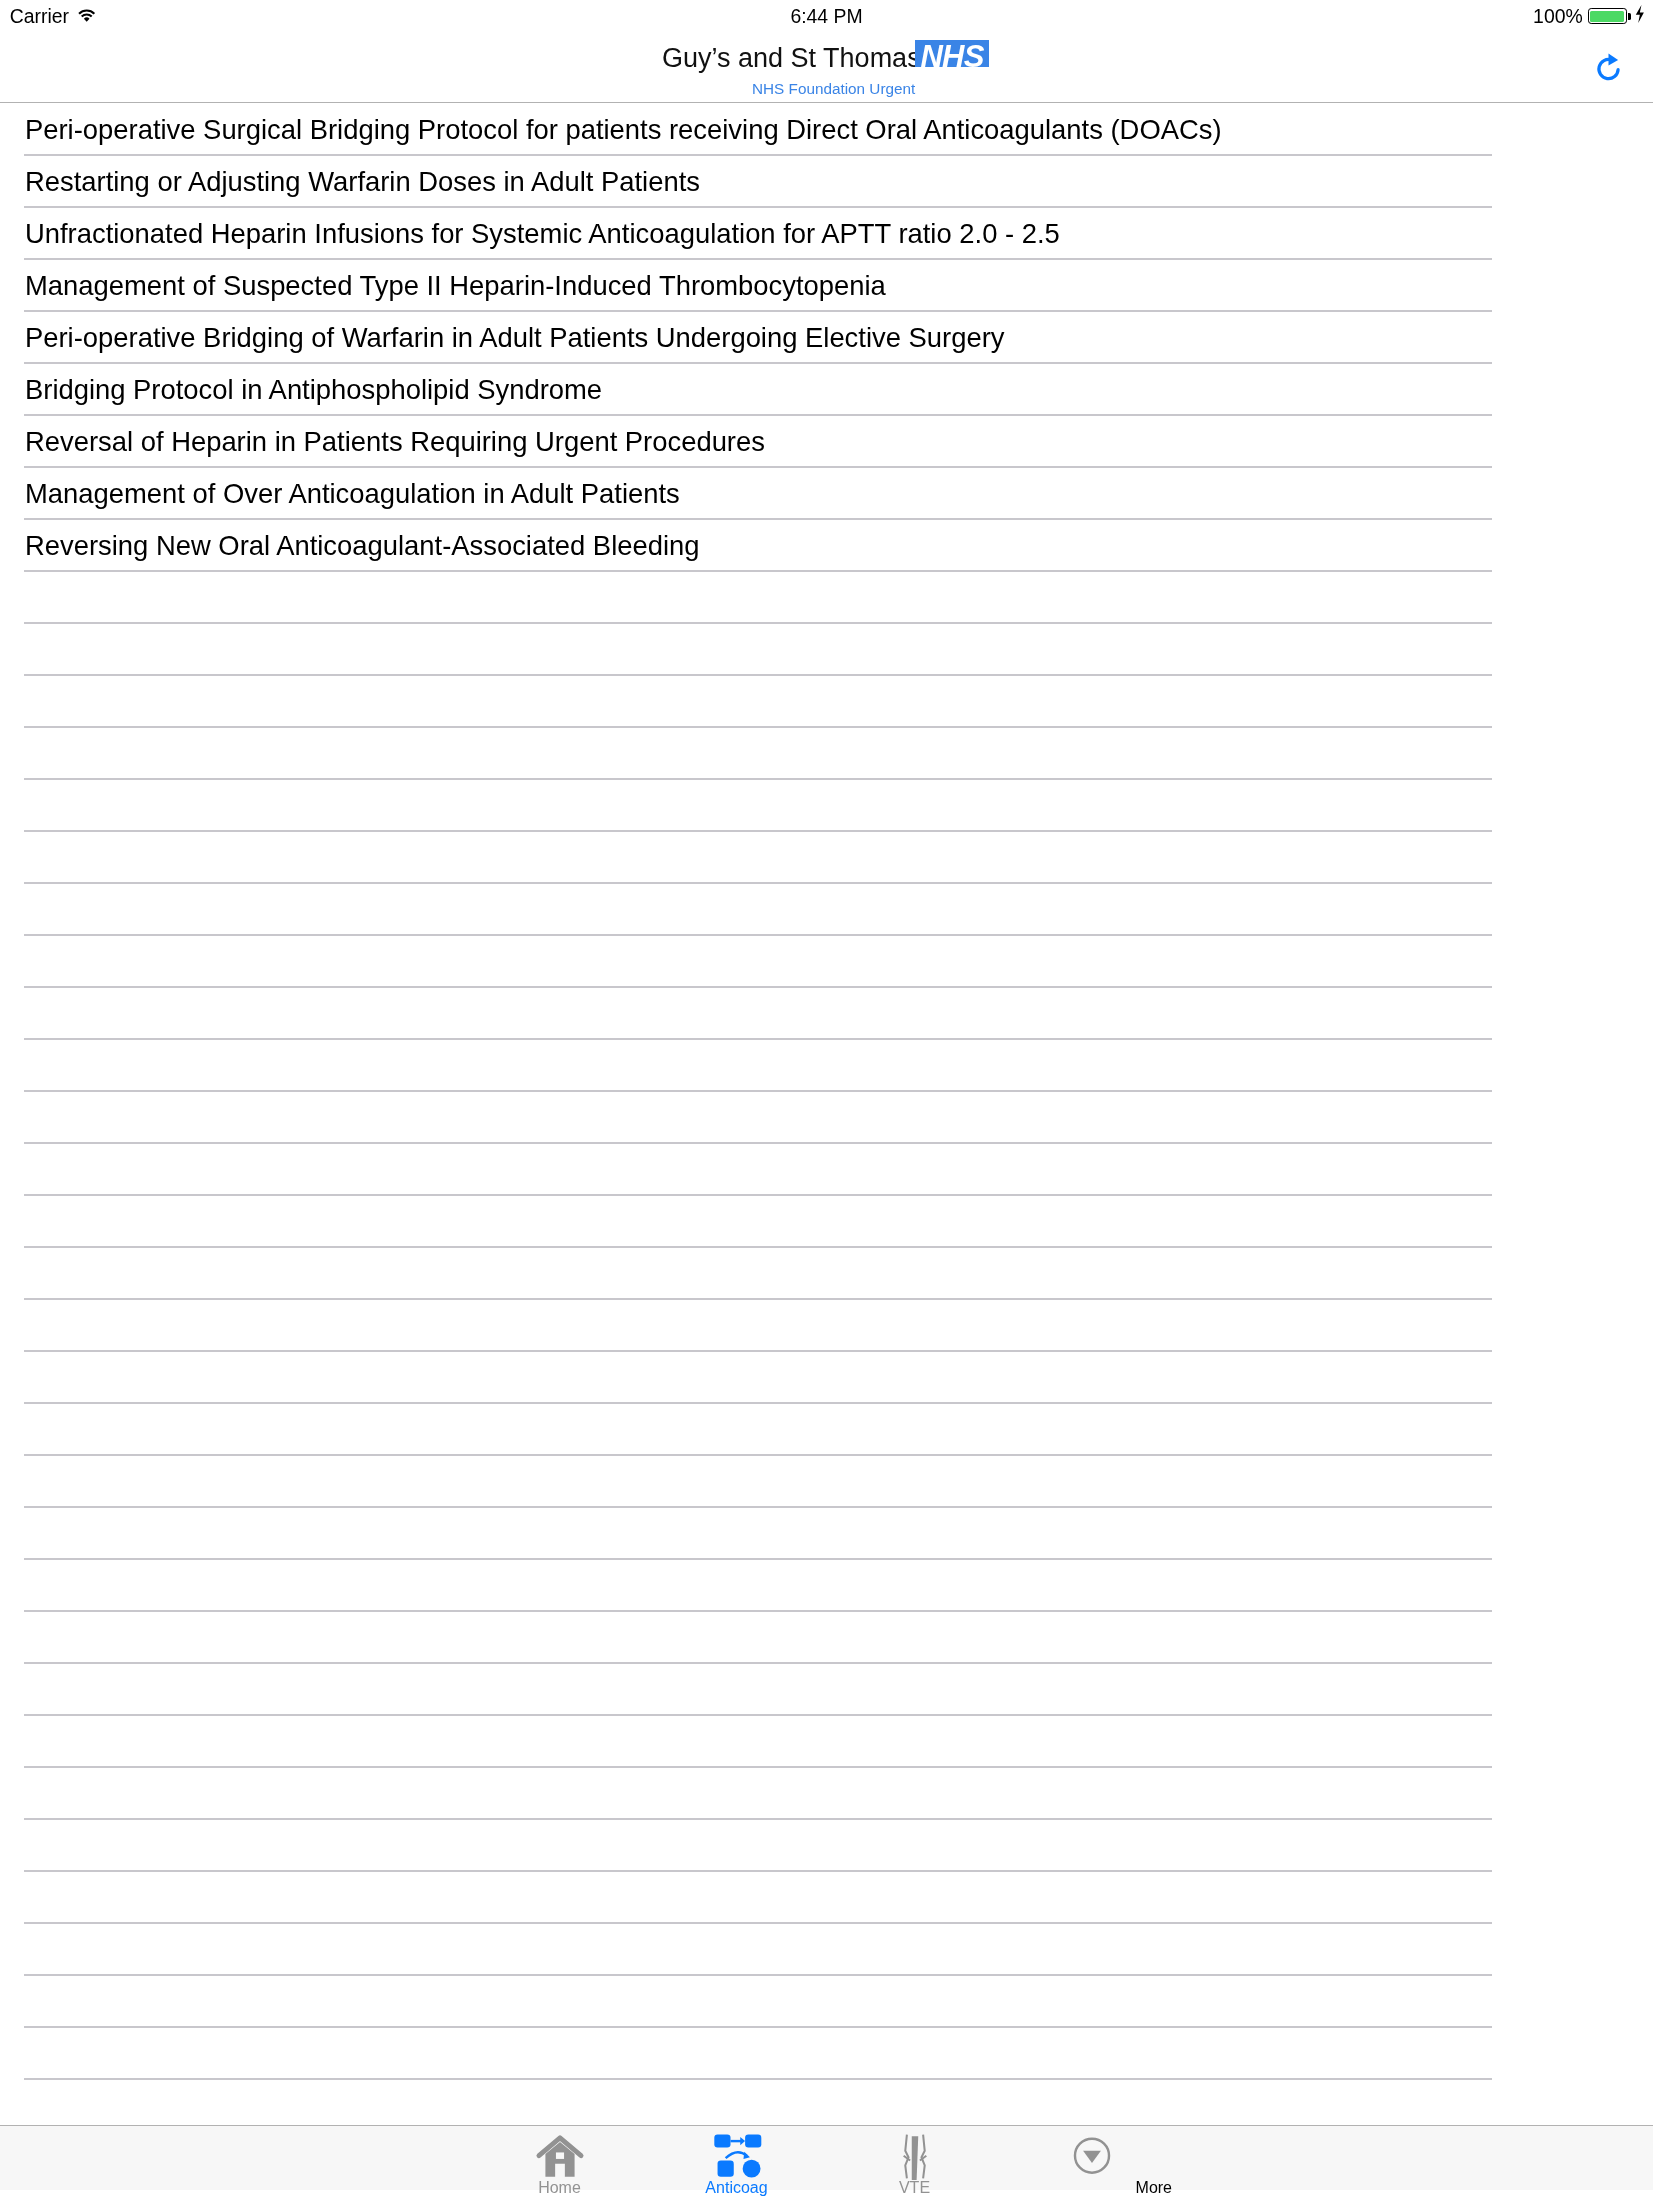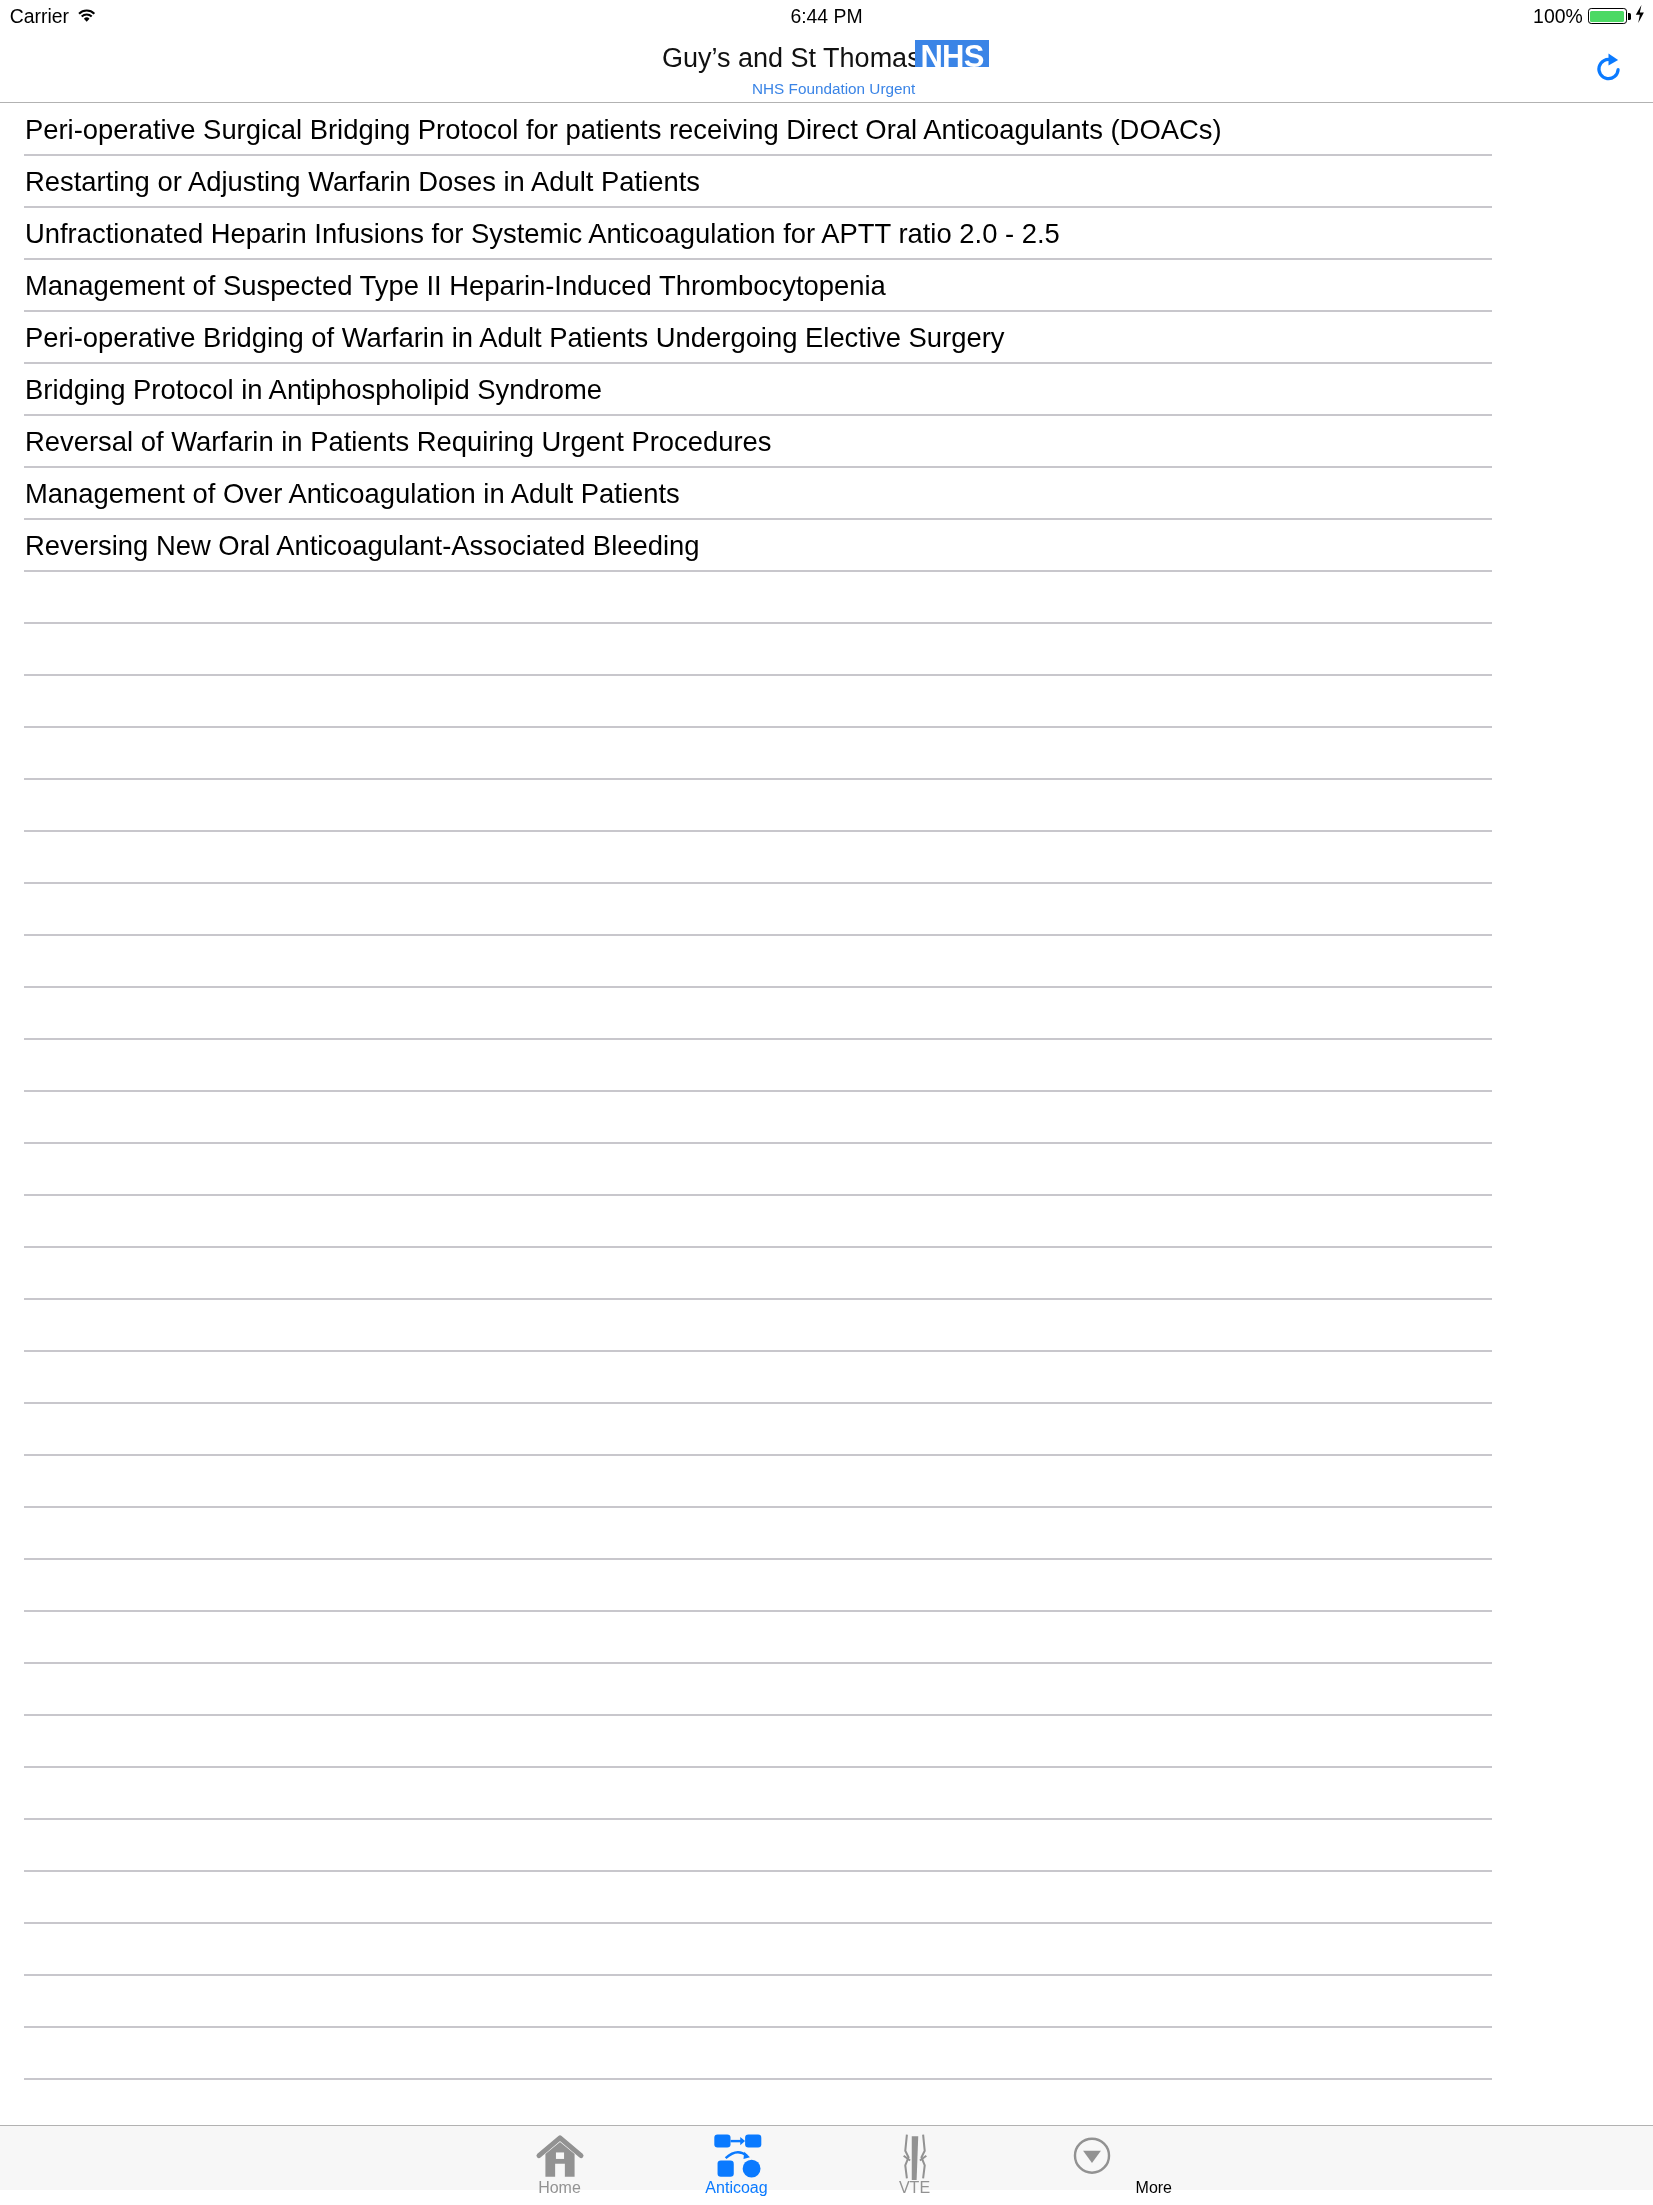--- a/index.html
+++ b/index.html
@@ -29,21 +29,21 @@
   }
   .logo {
     position: absolute; left: 662px; top: 3.2px; width: 329px; height: 63px;
   }
   .logo-main {
     position: absolute; left: 0; top: 8px; font-size: 27px; color: #111;
     white-space: nowrap;
   }
   .logo-nhs {
     position: absolute; left: 253px; top: 4.8px; width: 74px; height: 27px;
-    background: #3a84e6; color: #fff; font-weight: bold; 
+    background: #3a84e6; color: #fff; font-weight: bold; font-style: italic;
     font-size: 31px; line-height: 34px; text-align: center; letter-spacing: -0.8px;
   }
   .logo-sub {
     position: absolute; left: 90px; top: 45px; font-size: 15.3px; color: #3a84e6; white-space: nowrap;
   }
   .refresh-btn {
     position: absolute; right: 27.4px; top: 19.4px; width: 34px; height: 34px;
     display: flex; align-items: center; justify-content: center; cursor: pointer;
   }
   .list {
@@ -126,21 +126,21 @@
     <div class="row">
       <span class="row-label">Management of Suspected Type II Heparin-Induced Thrombocytopenia</span>
     </div>
     <div class="row">
       <span class="row-label">Peri-operative Bridging of Warfarin in Adult Patients Undergoing Elective Surgery</span>
     </div>
     <div class="row">
       <span class="row-label">Bridging Protocol in Antiphospholipid Syndrome</span>
     </div>
     <div class="row">
-      <span class="row-label">Reversal of Warfarin in Patients Requiring Urgent Procedures</span>
+      <span class="row-label">Reversal of Heparin in Patients Requiring Urgent Procedures</span>
     </div>
     <div class="row">
       <span class="row-label">Management of Over Anticoagulation in Adult Patients</span>
     </div>
     <div class="row">
       <span class="row-label">Reversing New Oral Anticoagulant-Associated Bleeding</span>
     </div>
     <div class="row"></div>
     <div class="row"></div>
     <div class="row"></div>

